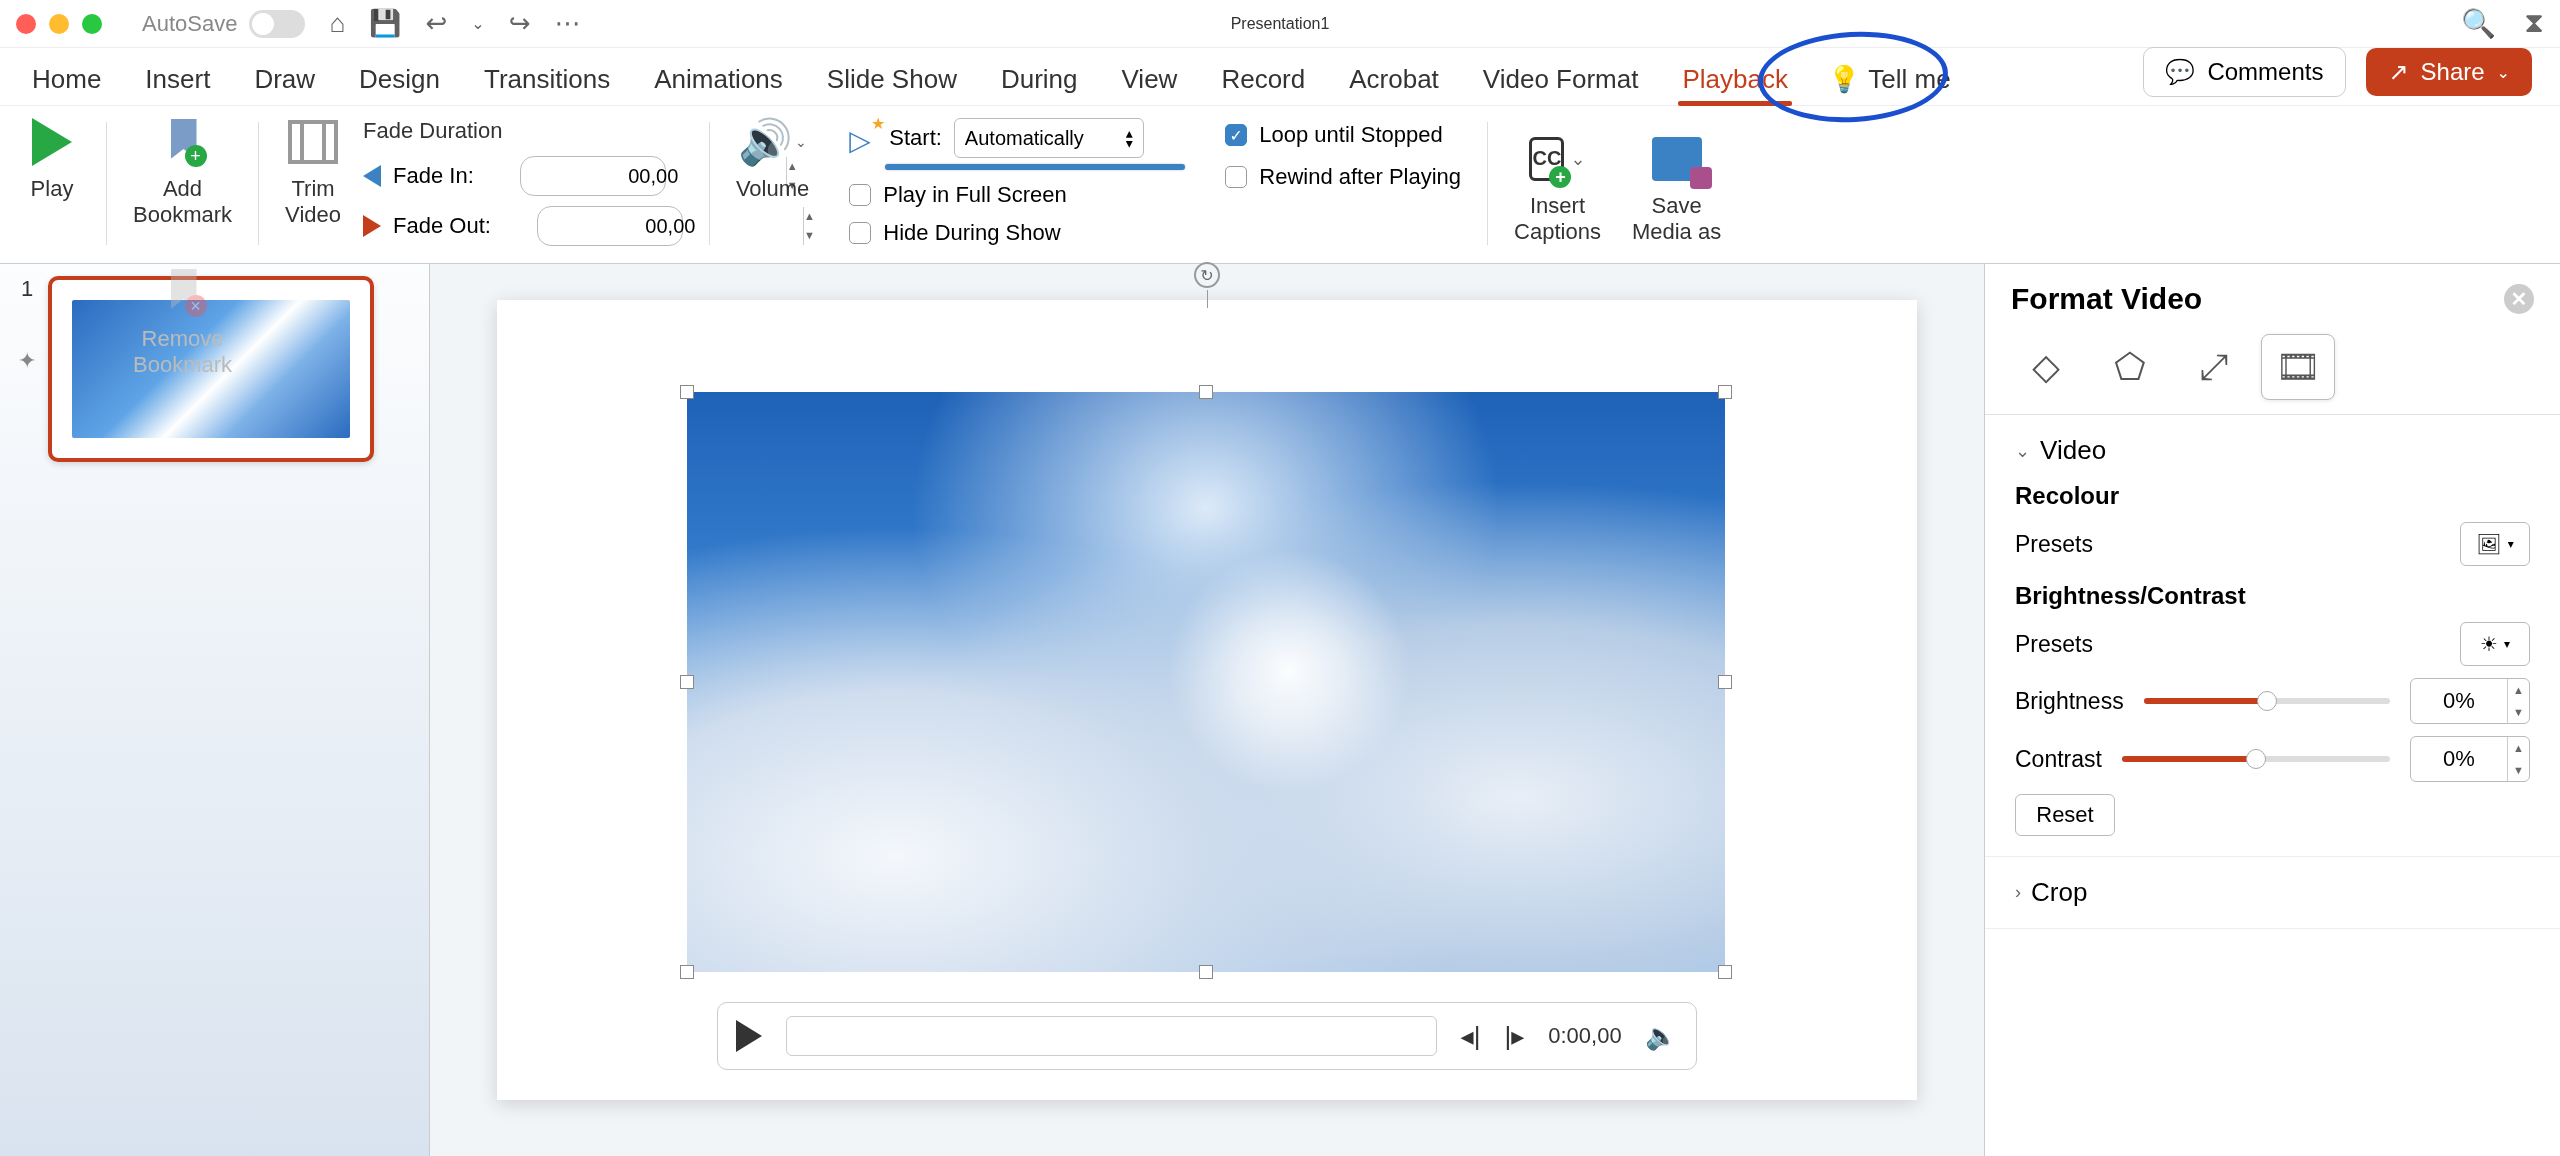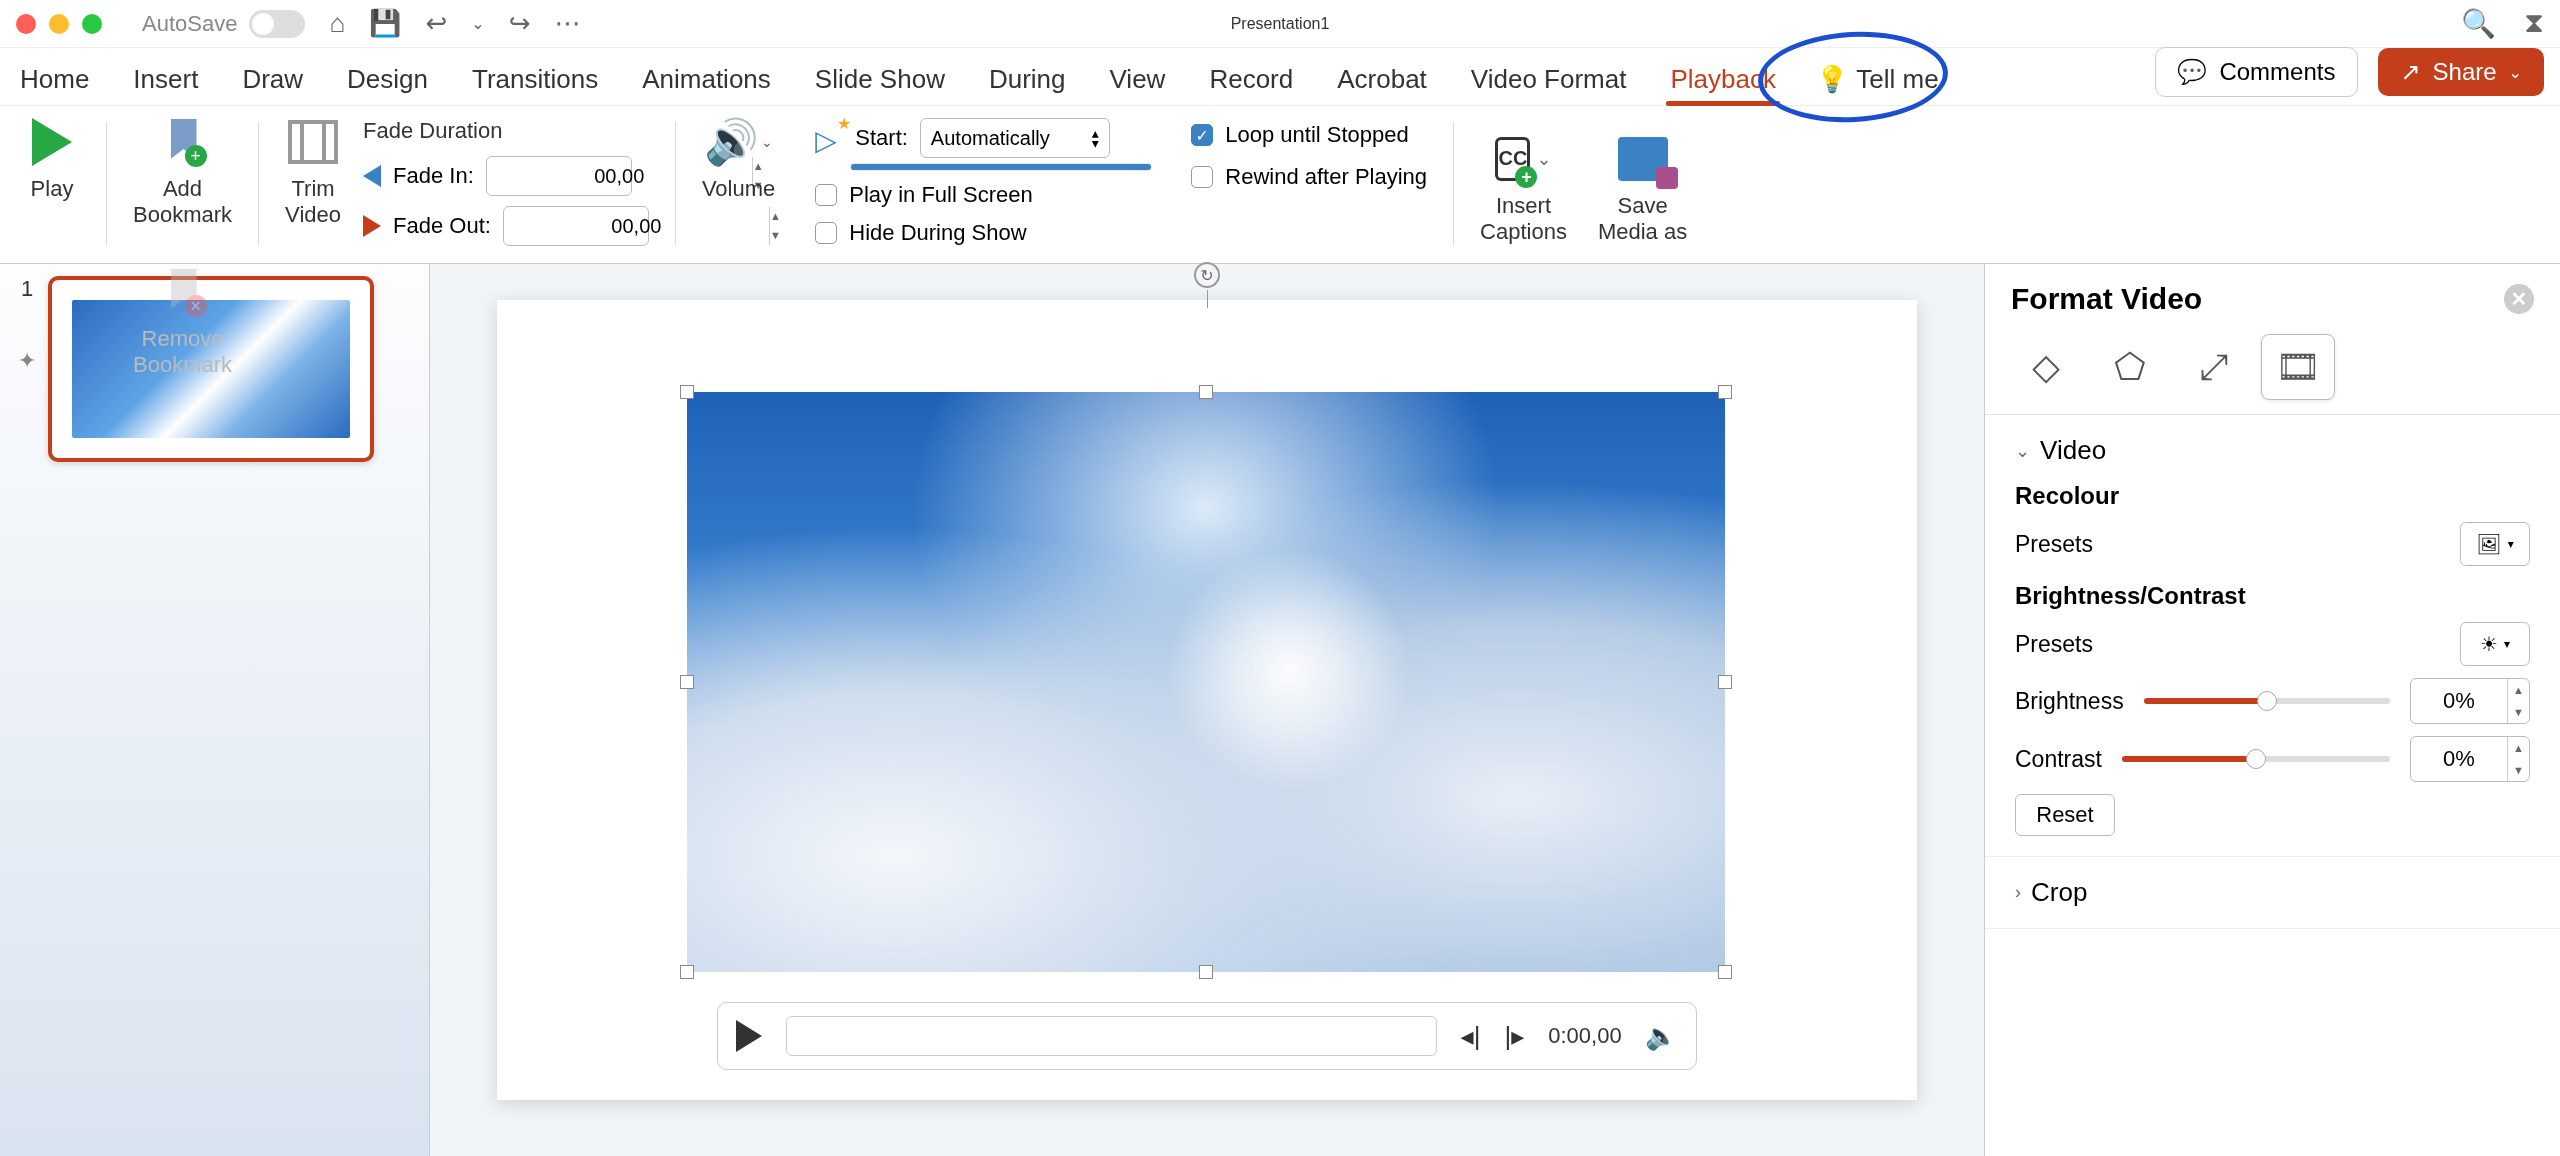--- a/index.html
+++ b/index.html
@@ -13,21 +13,21 @@
 .traffic .yellow { background: #febc2e; }
 .traffic .green { background: #28c840; }
 .autosave { margin-left: 40px; color: #888; font-size: 22px; display: flex; align-items: center; gap: 12px; }
 .switch { width: 56px; height: 28px; border-radius: 14px; background: #ddd; position: relative; }
 .switch::after { content:""; position:absolute; left:3px; top:3px; width:22px; height:22px; border-radius:50%; background:#fff; }
 .title-icons { display: flex; gap: 24px; margin-left: 24px; color: #666; font-size: 26px; align-items: center; }
 .title-center { position:absolute; left:50%; transform:translateX(-50%); font-size: 16px; color:#333; }
 .title-right { margin-left:auto; display:flex; gap: 28px; color:#666; font-size: 28px; }
 
 
-.tabrow { height: 58px; display:flex; align-items:flex-end; padding: 0 16px; gap: 36px; border-bottom:1px solid #eee; position:relative; }
+.tabrow { height: 58px; display:flex; align-items:flex-end; padding: 0 28px; gap: 36px; border-bottom:1px solid #eee; position:relative; }
 .tab { font-size: 26px; color:#333; padding: 0 4px 10px 4px; cursor:pointer; position:relative; }
 .tab.active { color:#c43e1c; }
 .tab.active::after { content:""; position:absolute; left:0; right:0; bottom:-1px; height:5px; background:#c43e1c; border-radius:2px; }
 .tellme { display:flex; align-items:center; gap:8px; color:#333; font-size:26px; padding-bottom:10px; }
 .lightbulb { color:#888; }
 .tabrow-right { margin-left:auto; display:flex; gap:20px; align-items:center; padding-bottom:8px; }
 .comments-btn { border:1px solid #ccc; border-radius:10px; padding: 10px 22px; display:flex; align-items:center; gap:12px; font-size:24px; background:#fff; }
 .share-btn { border-radius:10px; padding:10px 22px; background:#c43e1c; color:#fff; display:flex; align-items:center; gap:12px; font-size:24px; }
 .ring { position:absolute; border:5px solid #1a4fcf; border-radius:50%; width: 190px; height: 90px; top:-16px; left:1758px; transform: rotate(-3deg); pointer-events:none; }
 
@@ -47,21 +47,21 @@
 .bookmark-rm::after { content:"×"; position:absolute; right:4px; bottom:0; width:22px; height:22px; border-radius:50%; background:#e55; color:#fff; font-size:18px; line-height:22px; text-align:center; }
 .trim-icon { width:50px; height:44px; background:linear-gradient(#fff,#fff) padding-box,#999; border:4px solid #999; position:relative;}
 .trim-icon::before,.trim-icon::after{content:"";position:absolute;top:-4px;bottom:-4px;width:4px;background:#999;}
 .trim-icon::before{left:8px;} .trim-icon::after{right:8px;}
 
 .fade-rows { display:flex; flex-direction:column; gap:10px; padding-top:4px; }
 .fade-title { font-size:22px; color:#333; margin-bottom:2px; }
 .fade-row { display:flex; align-items:center; gap:12px; font-size:22px; }
 .fade-row .arrow-left { width:0;height:0;border-right:18px solid #3b82c4;border-top:11px solid transparent;border-bottom:11px solid transparent;}
 .fade-row .arrow-right { width:0;height:0;border-left:18px solid #c43e1c;border-top:11px solid transparent;border-bottom:11px solid transparent;}
-.spin { width:146px; height:40px; border:1px solid #bbb; border-radius:6px; display:flex; align-items:center; }
+.spin { width:146px; height:40px; border:1px solid #bbb; border-radius:14px; display:flex; align-items:center;margin-left:34px; }
 .spin input { border:none; flex:1; text-align:center; font-size:20px; outline:none; background:transparent;}
 .spin .spinbtns { width:26px; display:flex; flex-direction:column; border-left:1px solid #ccc;}
 .spin .spinbtns span { height:19px; font-size:11px; text-align:center; color:#666; line-height:19px;}
 
 .vol-icon { font-size:44px; color:#3b82c4; position:relative;}
 
 .start-rows { display:flex; flex-direction:column; gap:12px; padding-top:4px; }
 .start-top { display:flex; align-items:center; gap:12px; font-size:22px; }
 .start-anim { width:28px; height:28px; color:#3b82c4; font-size:28px; position:relative;}
 .start-anim::before{content:"★";position:absolute;right:-8px;top:-10px;color:#f5a623;font-size:16px;}

